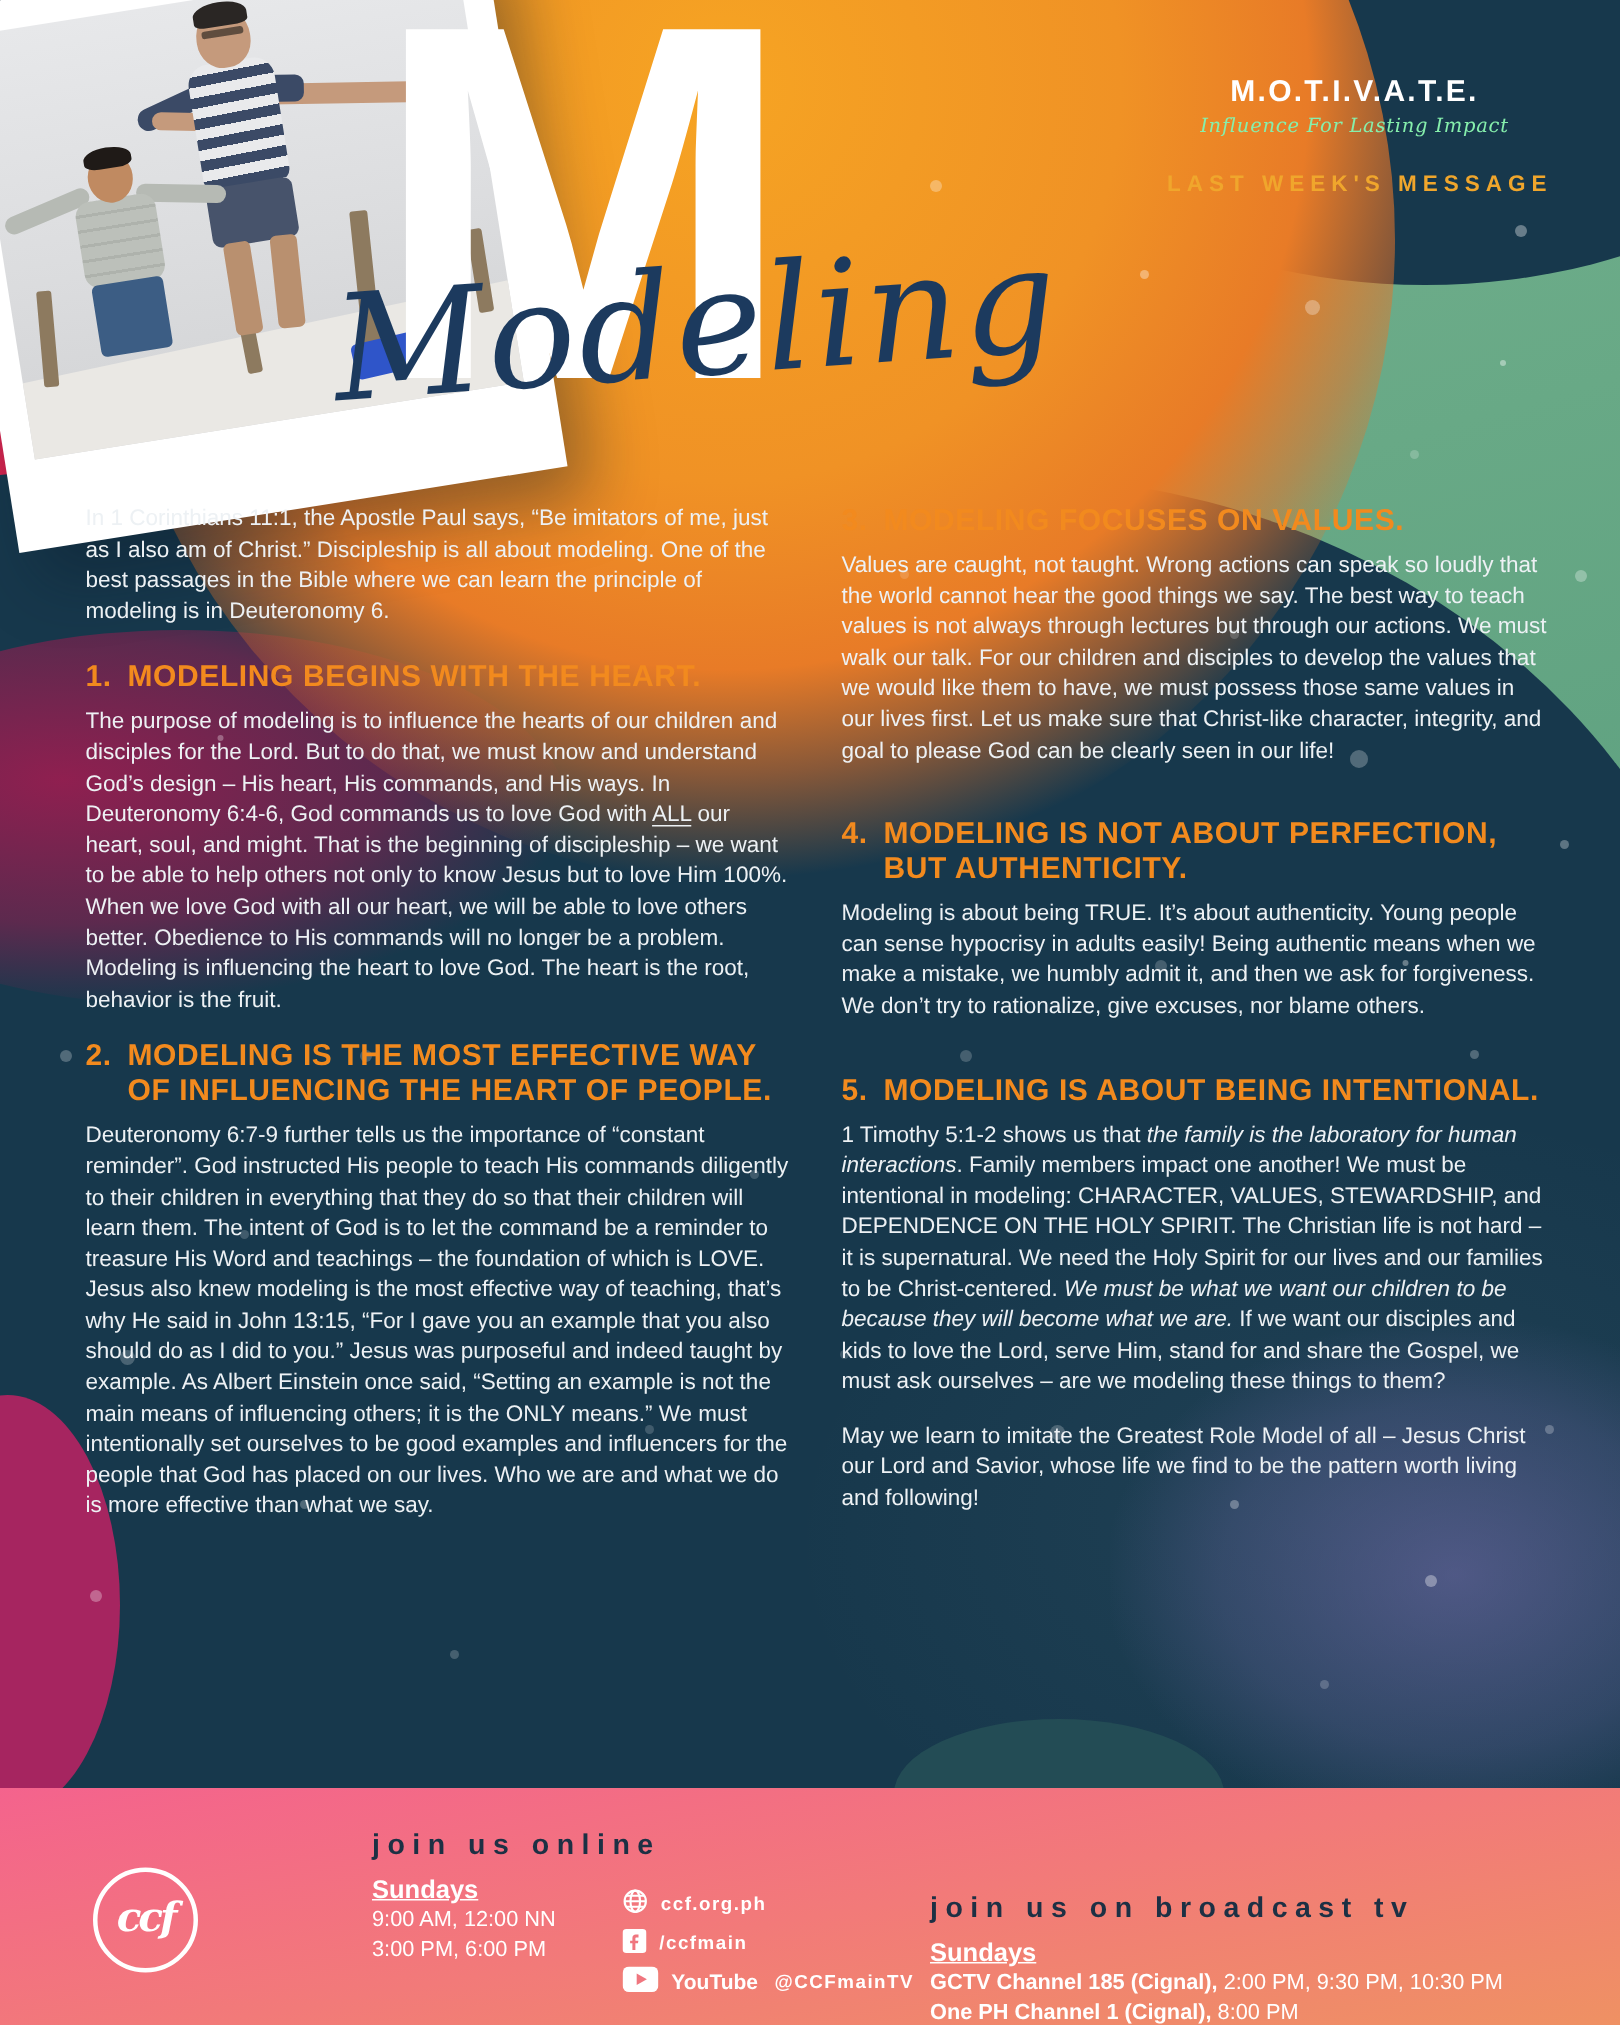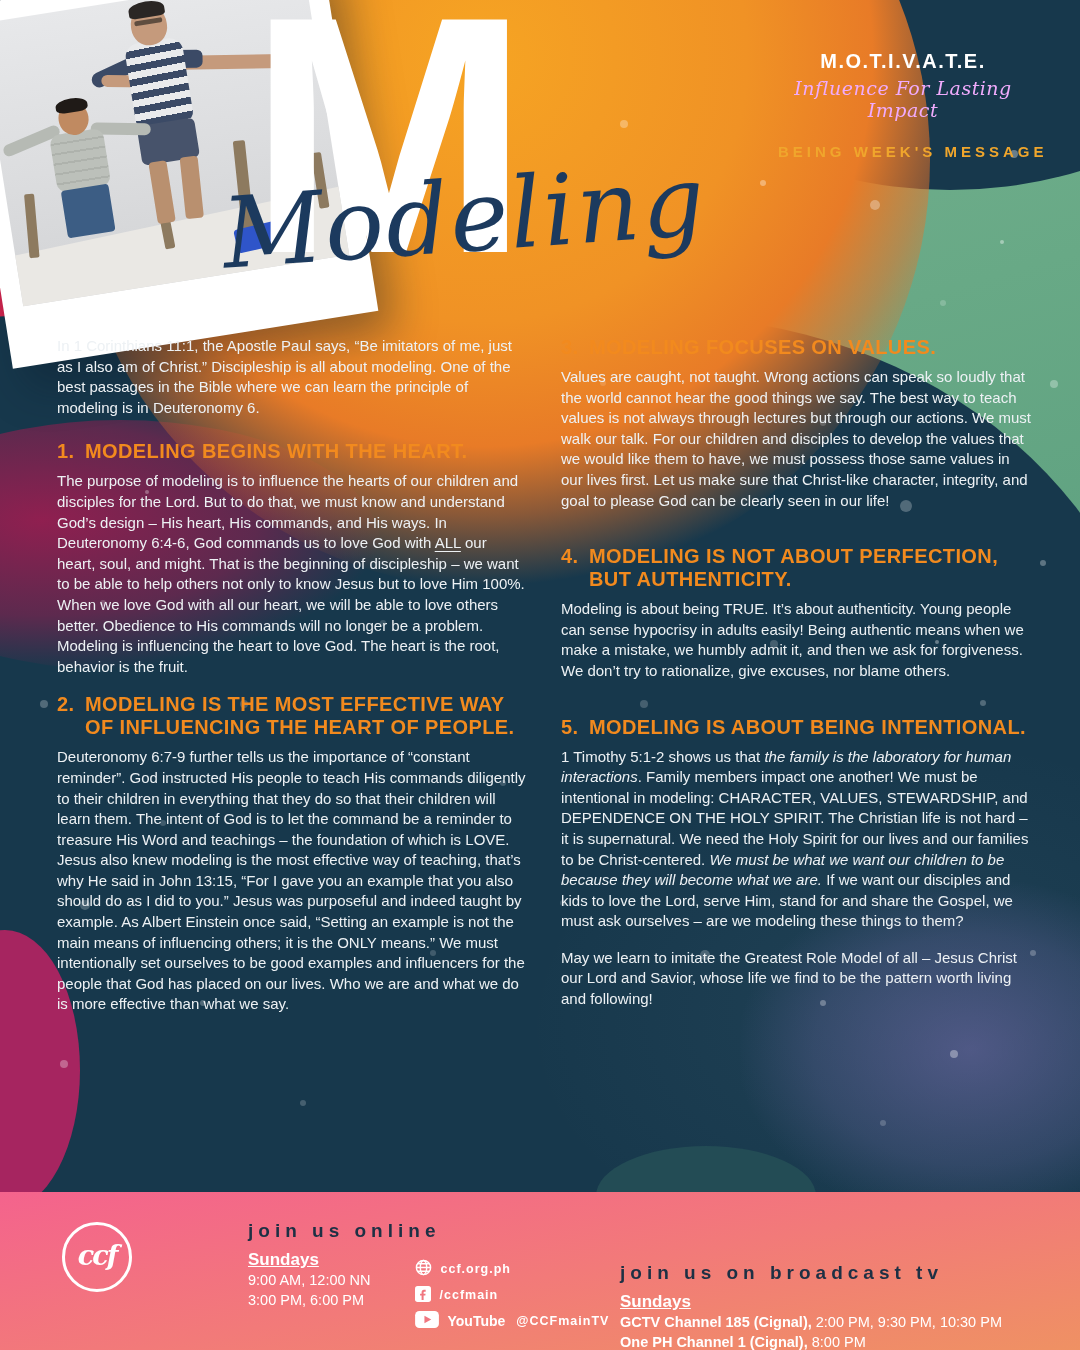--- a/index.html
+++ b/index.html
@@ -75,43 +75,43 @@
   .boy-jeans{left:55px;top:178px;width:48px;height:48px;background:#3c5d84;border-radius:4px;}
 
   
   .big-m{position:absolute;left:248px;top:-34px;z-index:7;color:#fff;
     font-size:338px;line-height:1;font-weight:bold;letter-spacing:-6px;}
   .script-title{position:absolute;left:222px;top:168px;z-index:8;color:#1C3A5E;
     font-family:"DejaVu Serif",serif;font-style:italic;font-size:98px;line-height:1;
     letter-spacing:2px;transform:rotate(-4deg);}
   .brand-block{position:absolute;right:52px;top:50px;width:250px;z-index:9;text-align:center;}
   .brand{color:#fff;font-weight:bold;font-size:20px;letter-spacing:1.5px;}
-  .brand-tagline{color:#f0abfc;font-family:"DejaVu Serif",serif;font-style:italic;
-    font-size:19px;margin-top:4px;letter-spacing:.5px;}
+  .brand-tagline{color:#86efac;font-family:"DejaVu Serif",serif;font-style:italic;
+    font-size:13px;margin-top:4px;letter-spacing:.5px;}
   .kicker{color:#F0A62C;font-weight:bold;font-size:15px;letter-spacing:4px;margin-top:22px;white-space:nowrap;}
 
   
   .col{position:absolute;top:336px;width:470px;z-index:9;color:#EDF1F4;}
   .col-left{left:57px;}
   .col-right{left:561px;}
   .intro,.sec-body,.closing{font-size:15px;line-height:20.6px;margin:0;}
   .intro{margin-bottom:22px;}
   .sec{margin-bottom:16px;}
   .sec-head{display:flex;color:#F28A1E;font-weight:bold;font-size:20px;
     line-height:23px;letter-spacing:.4px;margin-bottom:8px;}
   .sec-num{flex:0 0 28px;}
   .gap-lg{margin-bottom:34px;}
   .closing{margin-top:16px;}
   .seg-i{font-style:italic;}
   .seg-u{text-decoration:underline;text-underline-offset:3px;}
 
   
   .footer{position:absolute;left:0;top:1192px;width:1080px;height:158px;z-index:10;
     background:linear-gradient(170deg,#F4638D 0%,#F27A79 52%,#EF9163 100%);}
-  .ccf-logo{position:absolute;left:62px;top:30px;width:64px;height:64px;border:3.5px solid #fff;
+  .ccf-logo{position:absolute;left:62px;top:53px;width:64px;height:64px;border:3.5px solid #fff;
     border-radius:50%;display:flex;align-items:center;justify-content:center;}
   .ccf-logo span{color:#fff;font-family:"DejaVu Serif",serif;font-style:italic;font-weight:bold;
     font-size:27px;letter-spacing:-2px;padding-bottom:4px;}
   .f-head{color:#1D3044;font-size:19px;letter-spacing:5px;font-weight:bold;}
   .f-day{color:#fff;font-weight:bold;font-size:17px;margin-top:8px;text-decoration:underline;}
   .f-time,.f-row{color:#fff;font-size:14.5px;line-height:20px;}
   .online{position:absolute;left:248px;top:28px;}
   .online-cols{display:flex;gap:44px;}
   .links{margin-top:14px;}
   .link-row{display:flex;align-items:center;gap:9px;height:26px;color:#fff;
@@ -199,21 +199,21 @@
       <div class="boy-head"></div>
         <div class="boy-hair"></div>
     </div>
   </div>
 
   <div class="big-m">M</div>
   <div class="script-title">Modeling</div>
   <div class="brand-block">
     <div class="brand">M.O.T.I.V.A.T.E.</div>
     <div class="brand-tagline">Influence For Lasting Impact</div>
-    <div class="kicker">BEING WEEK'S MESSAGE</div>
+    <div class="kicker">LAST WEEK'S MESSAGE</div>
   </div>
 
   <div class="col col-left">
     <p class="intro">In 1 Corinthians 11:1, the Apostle Paul says, “Be imitators of me, just as I also am of Christ.”  Discipleship is all about modeling. One of the best passages in the Bible where we can learn the principle of modeling is in Deuteronomy 6.</p>
     <div class="sec">
       <div class="sec-head">
         <span class="sec-num">1.</span>
         <span class="sec-title">MODELING BEGINS WITH THE HEART.</span>
       </div>
       <p class="sec-body">The purpose of modeling is to influence the hearts of our children and disciples for the Lord. But to do that, we must know and understand God’s design – His heart, His commands, and His ways. In Deuteronomy 6:4-6, God commands us to love God with <span class="seg-u">ALL</span> our heart, soul, and might. That is the beginning of discipleship – we want to be able to help others not only to know Jesus but to love Him 100%. When we love God with all our heart, we will be able to love others better. Obedience to His commands will no longer be a problem.  Modeling is influencing the heart to love God. The heart is the root, behavior is the fruit.</p>

